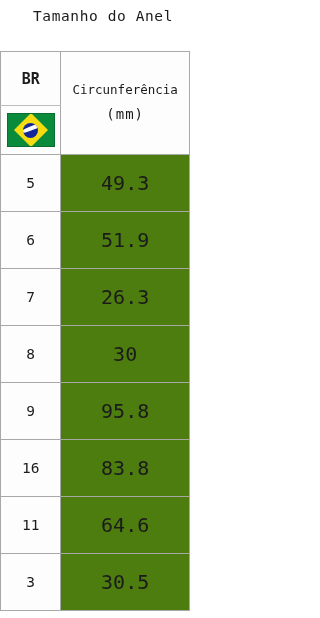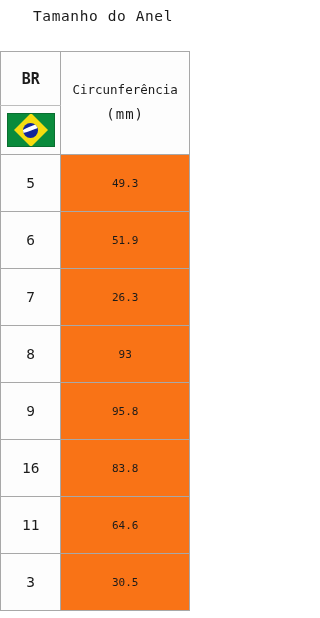--- a/index.html
+++ b/index.html
@@ -122,25 +122,25 @@
     font-size: 14.5px;
     background: #fdfdfd;
   }
   .cell-circ {
     height: 56px;
     padding: 3px 5px;
   }
   .circ-fill {
     width: 100%;
     height: 100%;
-    background: #f97316;
+    background: #4d7c0f;
     display: flex;
     align-items: center;
     justify-content: center;
-    font-size: 11px;
+    font-size: 20px;
     color: #1b1b1b;
     box-sizing: border-box;
   }
 </style>
 </head>
 <body>
 
 <div id="page-title">Tamanho do Anel</div>
 
 <table id="ring-size-table">
@@ -181,21 +181,21 @@
     </tr>
     <tr>
       <td class="cell-br">7</td>
       <td class="cell-circ">
         <div class="circ-fill">26.3</div>
       </td>
     </tr>
     <tr>
       <td class="cell-br">8</td>
       <td class="cell-circ">
-        <div class="circ-fill">93</div>
+        <div class="circ-fill">30</div>
       </td>
     </tr>
     <tr>
       <td class="cell-br">9</td>
       <td class="cell-circ">
         <div class="circ-fill">95.8</div>
       </td>
     </tr>
     <tr>
       <td class="cell-br">16</td>

